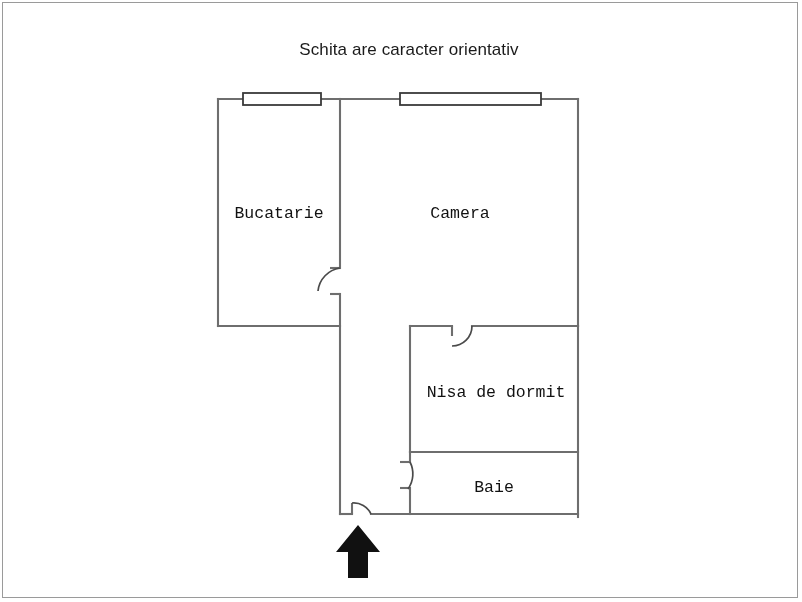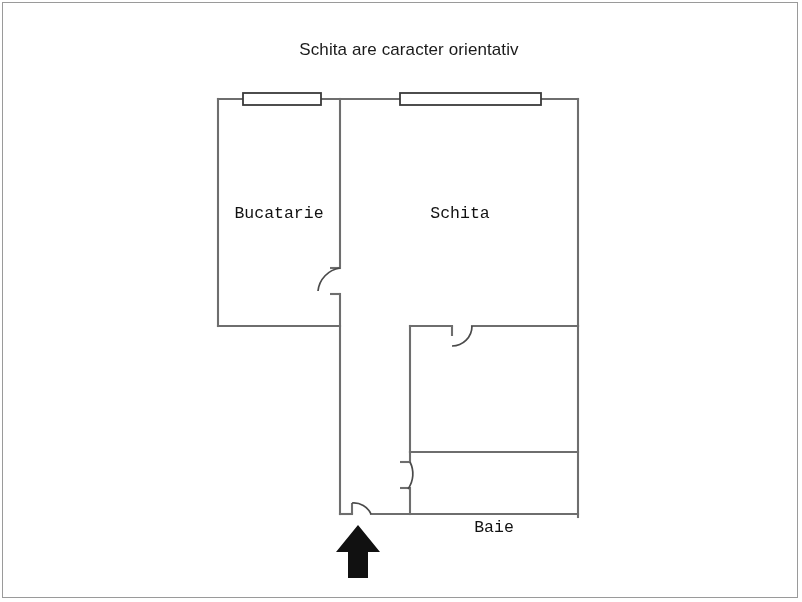--- a/index.html
+++ b/index.html
@@ -126,18 +126,19 @@
       <rect x="400" y="93" width="141" height="12"></rect>
     </g>
 
     <g>
       <polygon fill="#111111" points="358,525 380,552 368,552 368,578 348,578 348,552 336,552"></polygon>
     </g>
   </svg>
 
   <div class="room-label" style="left:279px; top:213px;">Bucatarie</div>
 
-  <div class="room-label" style="left:460px; top:213px;">Schita</div>
+  <div class="room-label" style="left:460px; top:213px;">Camera</div>
 
+  <div class="room-label" style="left:496px; top:392px;">Nisa de dormit</div>
 
-  <div class="room-label" style="left:494px; top:487px;margin-top:40px;">Baie</div>
+  <div class="room-label" style="left:494px; top:487px;">Baie</div>
 
 </div>
 
 </body></html>

